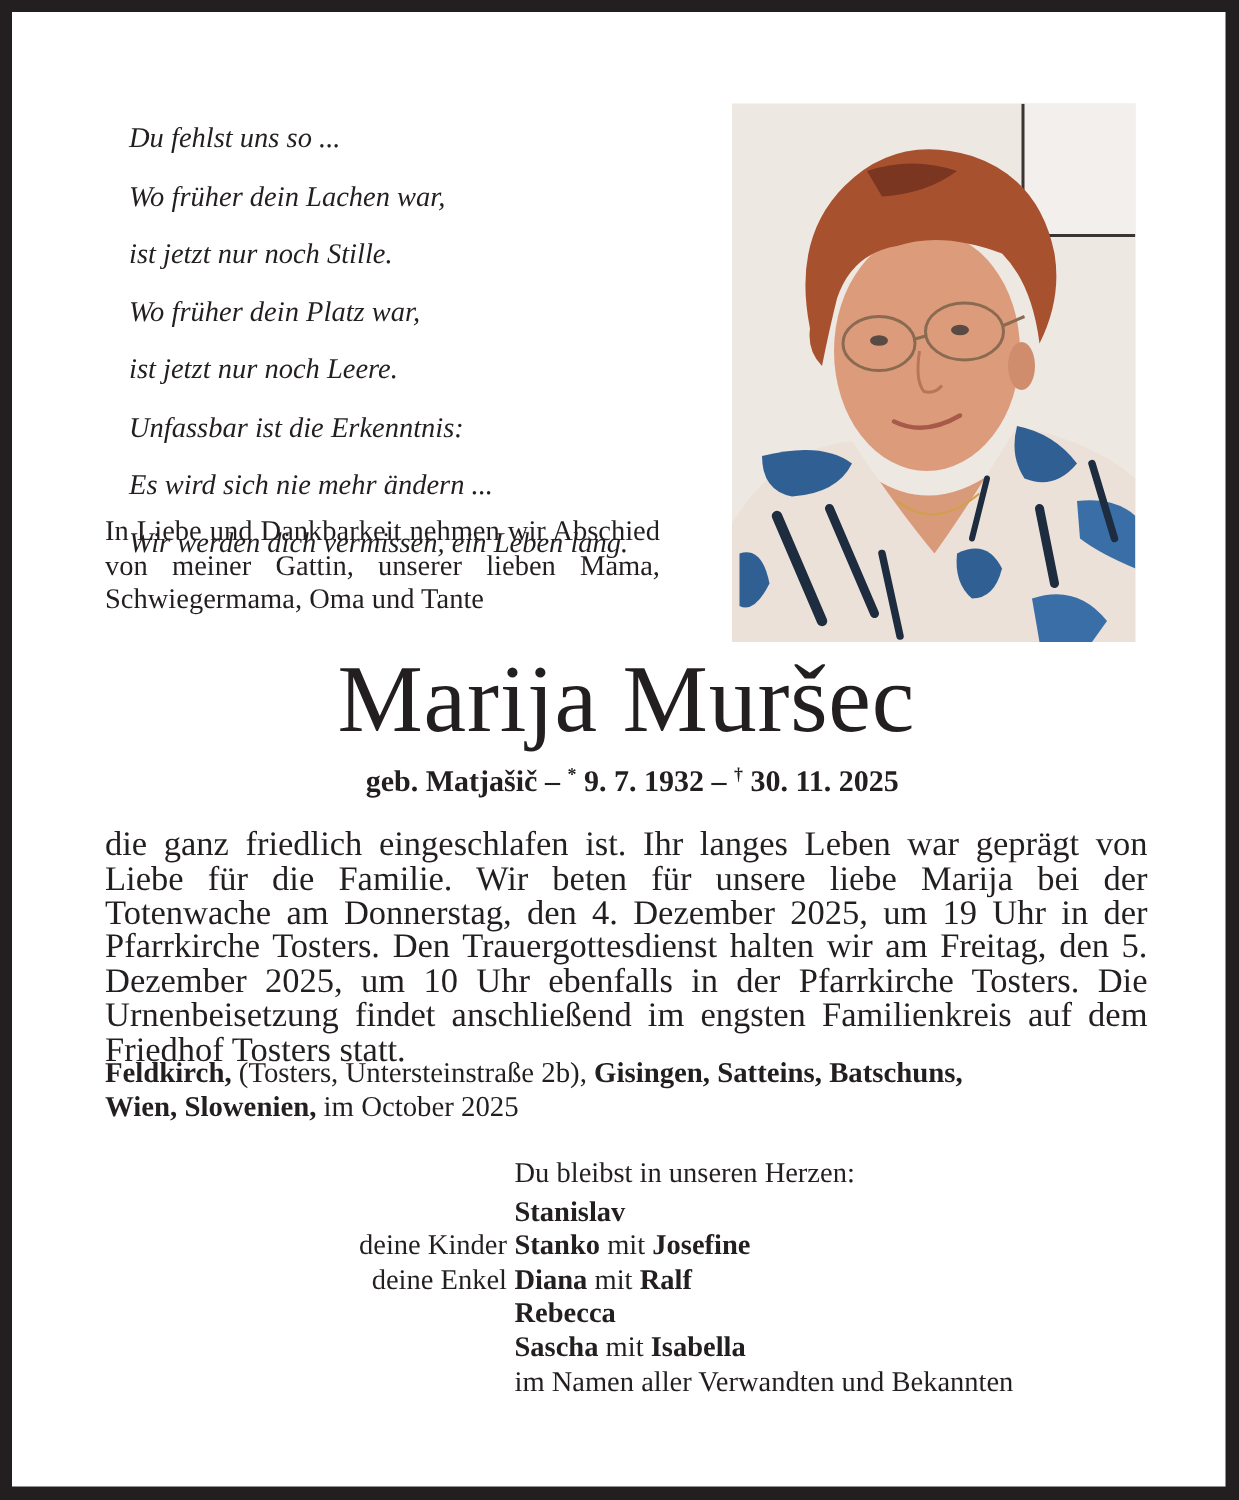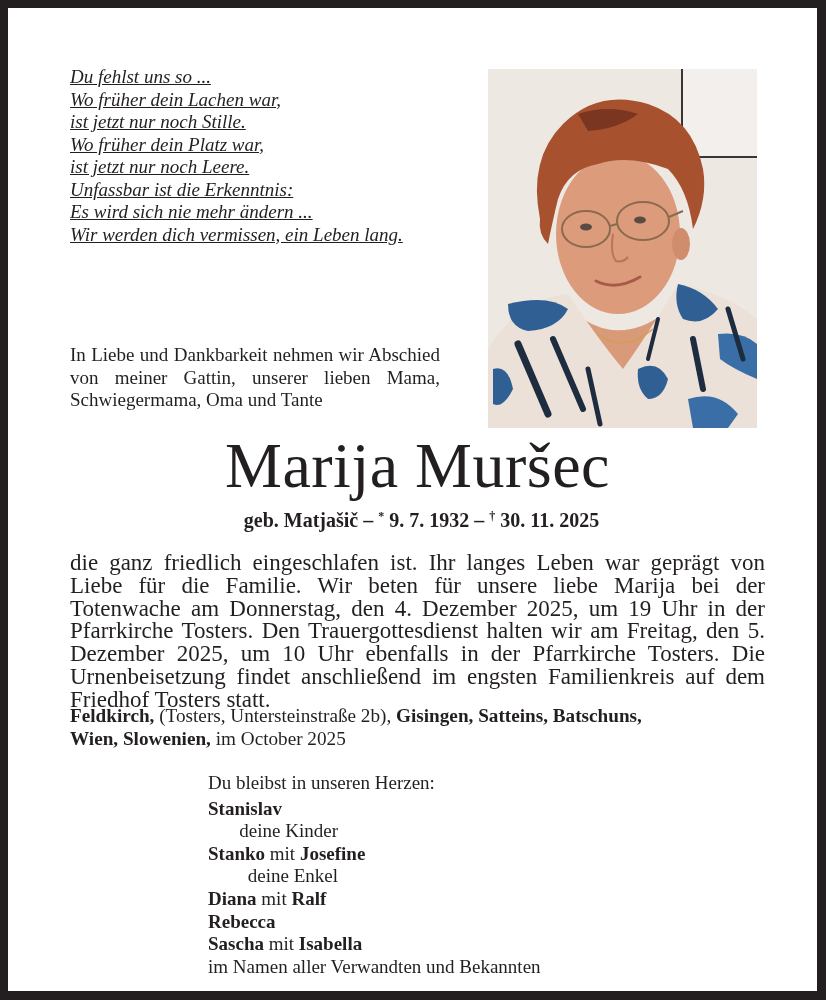--- a/index.html
+++ b/index.html
@@ -20,21 +20,21 @@
     .poem {
       position: absolute;
       left: 62px; top: 58px;
       font-family: "Liberation Serif", serif;
       font-style: italic;
       font-size: 19px;
       line-height: 22.5px;
       color: #231f20;
       white-space: nowrap;
     }
-    .poem div { margin: 0; text-decoration: underline; }
+    .poem div { margin: 16px; }
     .photo {
       position: absolute;
       left: 480px; top: 61px;
       width: 269px; height: 359px;
       overflow: hidden;
       background: #efe9e4;
     }
     .photo svg { display: block; }
     .intro {
       position: absolute;
@@ -91,21 +91,21 @@
     }
     .places b { font-weight: bold; text-align: right; }
     .mourners {
       position: absolute;
       left: 200px; top: 764px;
       width: 560px;
       font-family: "Liberation Serif", serif;
       font-size: 19px;
       line-height: 22.6px;
     }
-    .mourners .row { display: flex; white-space: nowrap; flex-direction: column; }
+    .mourners .row { display: flex; white-space: nowrap; }
     .mourners .role {
       width: 135px;
       text-align: right;
       padding-right: 5px;
       box-sizing: border-box;
     }
     .mourners .names b { font-weight: bold; }
     .mourners .heading-row { margin-bottom: 3px; }
   </style>
 </head>

